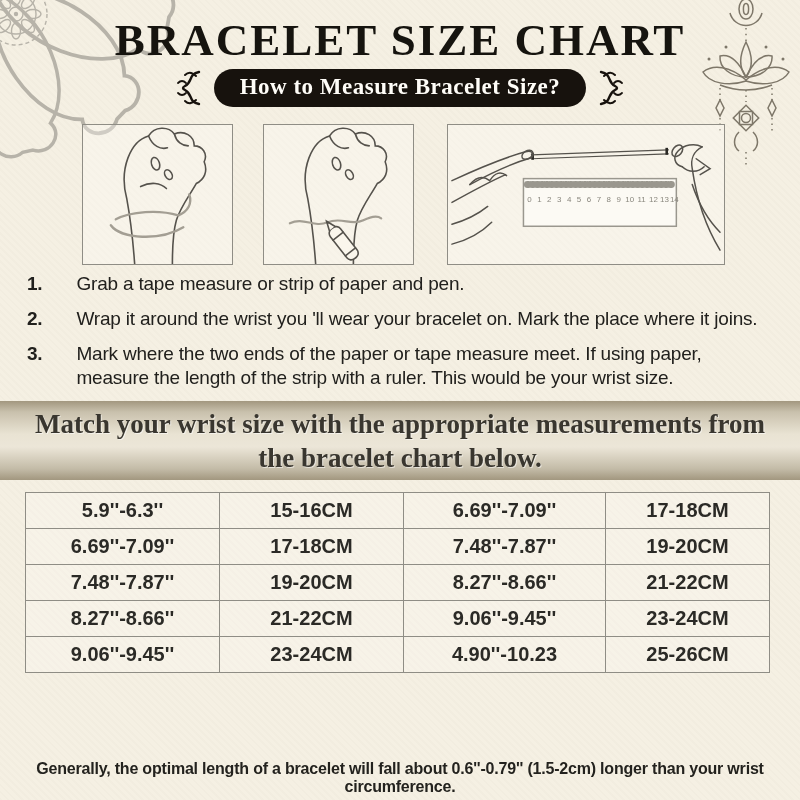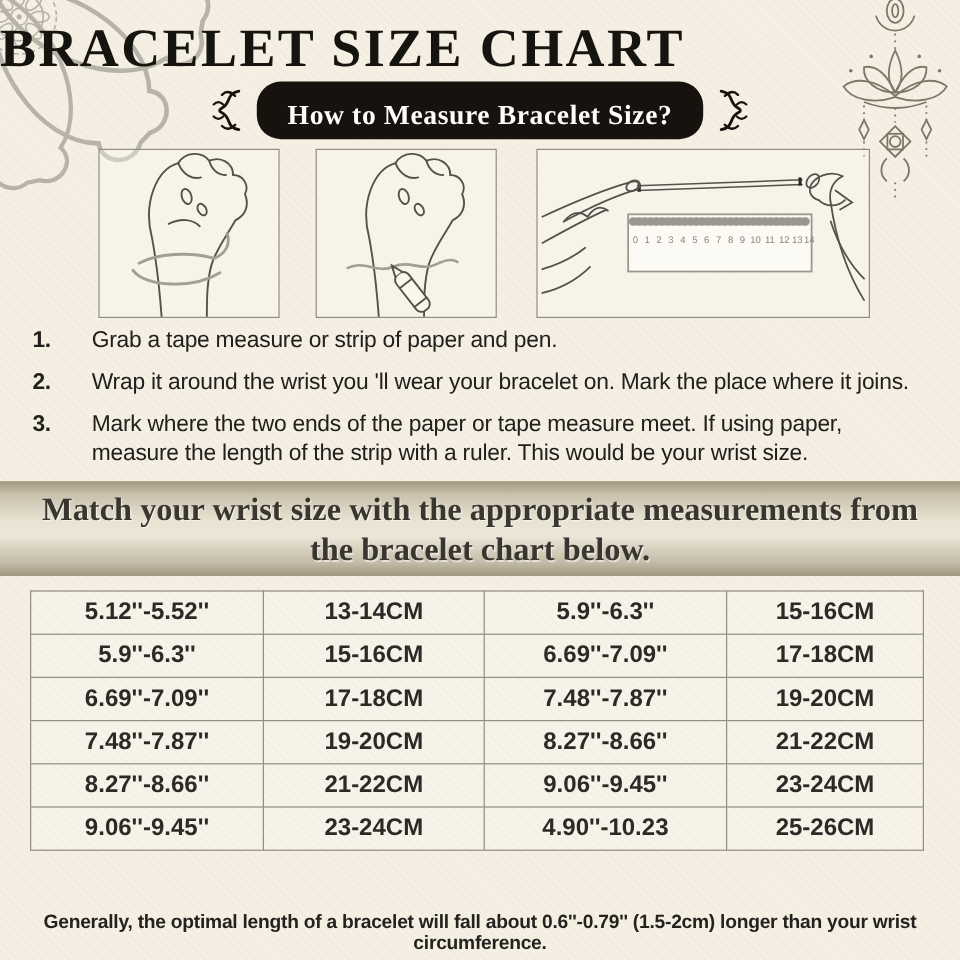--- a/index.html
+++ b/index.html
@@ -14,35 +14,36 @@
   }
   svg { display:block; }
 
   
   .mandala { position:absolute; left:-10px; top:-12px; }
   .lotus   { position:absolute; right:-2px; top:0; }
 
   
   .page-title {
     position:absolute; top:14px; left:0; width:100%;
+    text-align:center;
     font-family:"Liberation Serif", serif;
     font-weight:bold; font-size:45px; letter-spacing:2px;
     color:#16140f;
   }
 
   
   .badge-row {
     position:absolute; top:68px; left:0; width:100%;
     display:flex; align-items:center; justify-content:center; gap:10px;
   }
   .pill {
     background:#17120d; color:#fffdf8;
     font-family:"Liberation Serif", serif; font-weight:bold;
     font-size:23px; letter-spacing:.5px;
-    padding:15px 26px 7px; border-radius:20px;
+    padding:5px 26px 7px; border-radius:20px;
   }
 
   
   .illus-box {
     position:absolute; top:124px; height:141px;
     border:1px solid #8f8d85; background:rgba(255,253,246,.35);
   }
   .box1 { left:82px;  width:151px; }
   .box2 { left:263px; width:151px; }
   .box3 { left:447px; width:278px; }
@@ -278,26 +279,20 @@
 
 <table class="size-table">
   <colgroup>
       <col style="width:194px">
       <col style="width:184px">
       <col style="width:202px">
       <col style="width:164px">
     </colgroup>
   <tbody>
   <tr>
-    <td>5.12''-5.52''</td>
-    <td>13-14CM</td>
-    <td>5.9''-6.3''</td>
-    <td>15-16CM</td>
-  </tr>
-  <tr>
     <td>5.9''-6.3''</td>
     <td>15-16CM</td>
     <td>6.69''-7.09''</td>
     <td>17-18CM</td>
   </tr>
   <tr>
     <td>6.69''-7.09''</td>
     <td>17-18CM</td>
     <td>7.48''-7.87''</td>
     <td>19-20CM</td>

